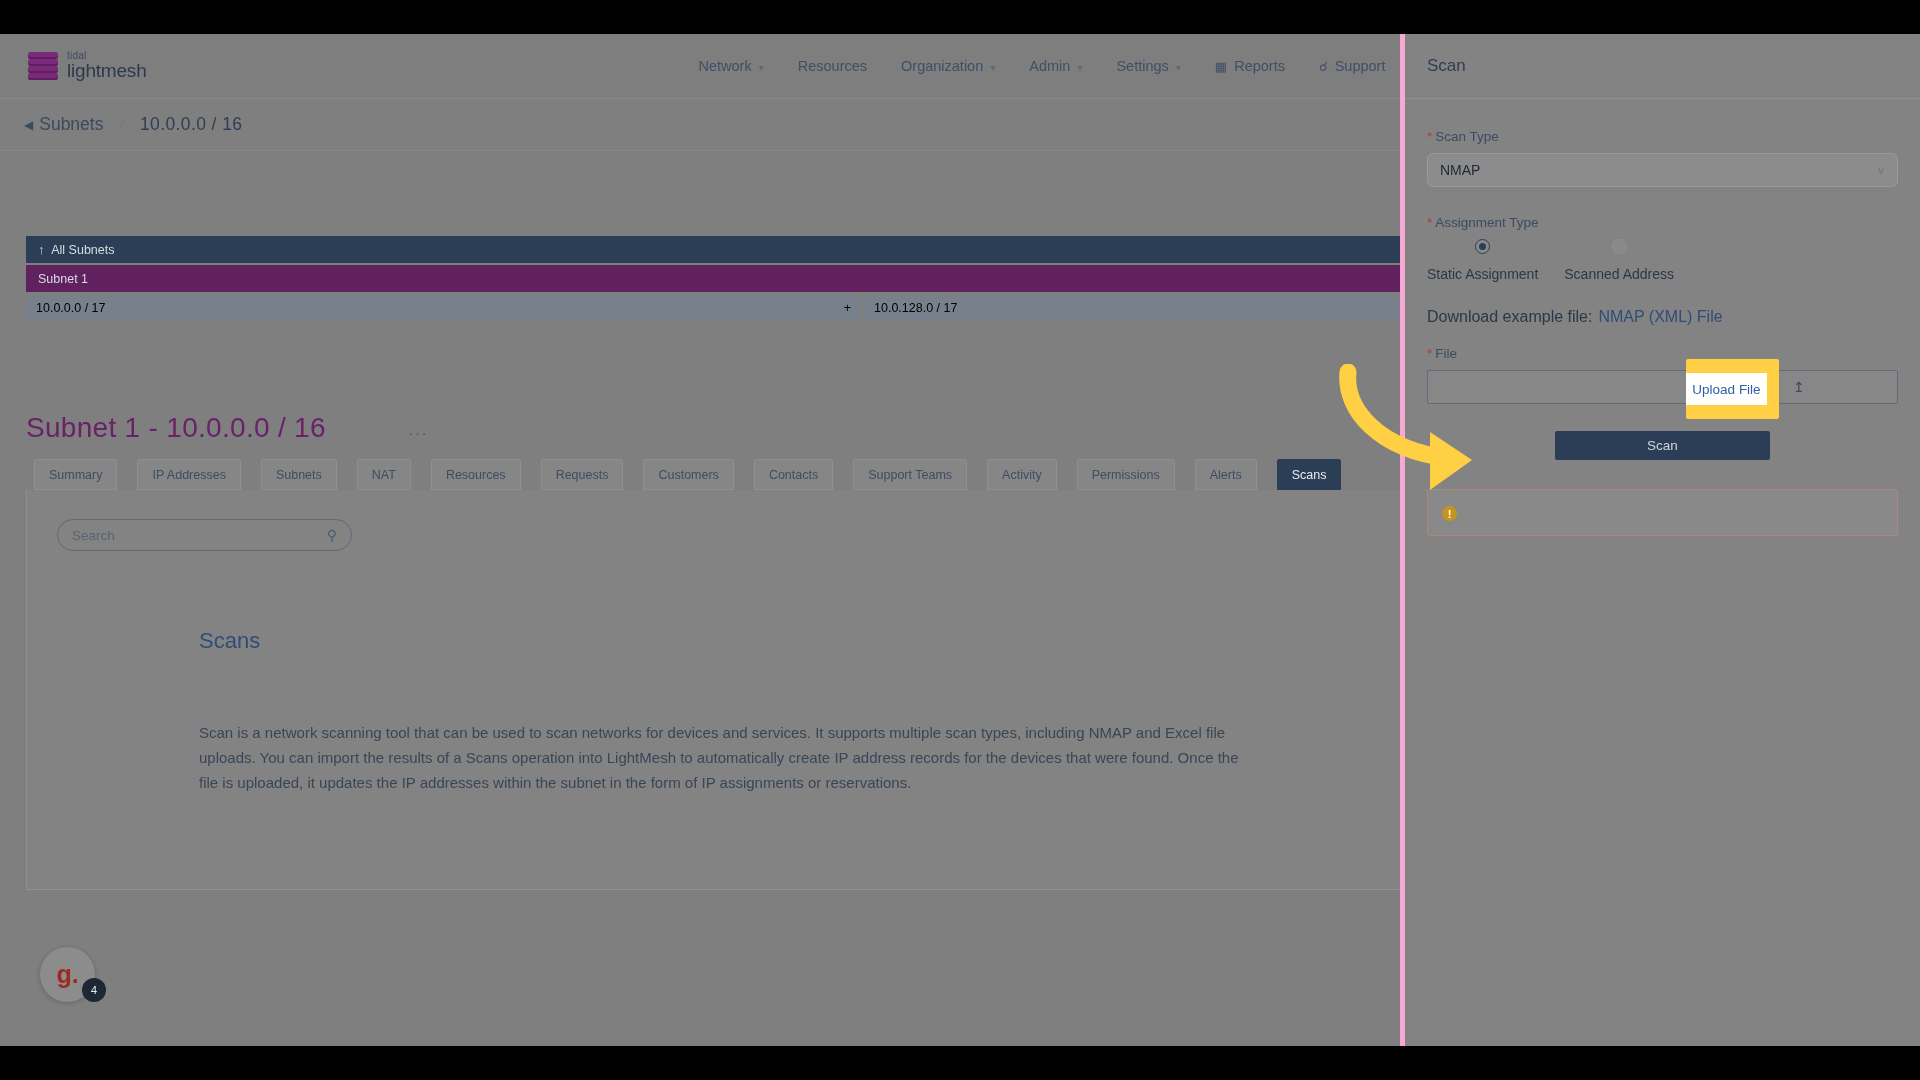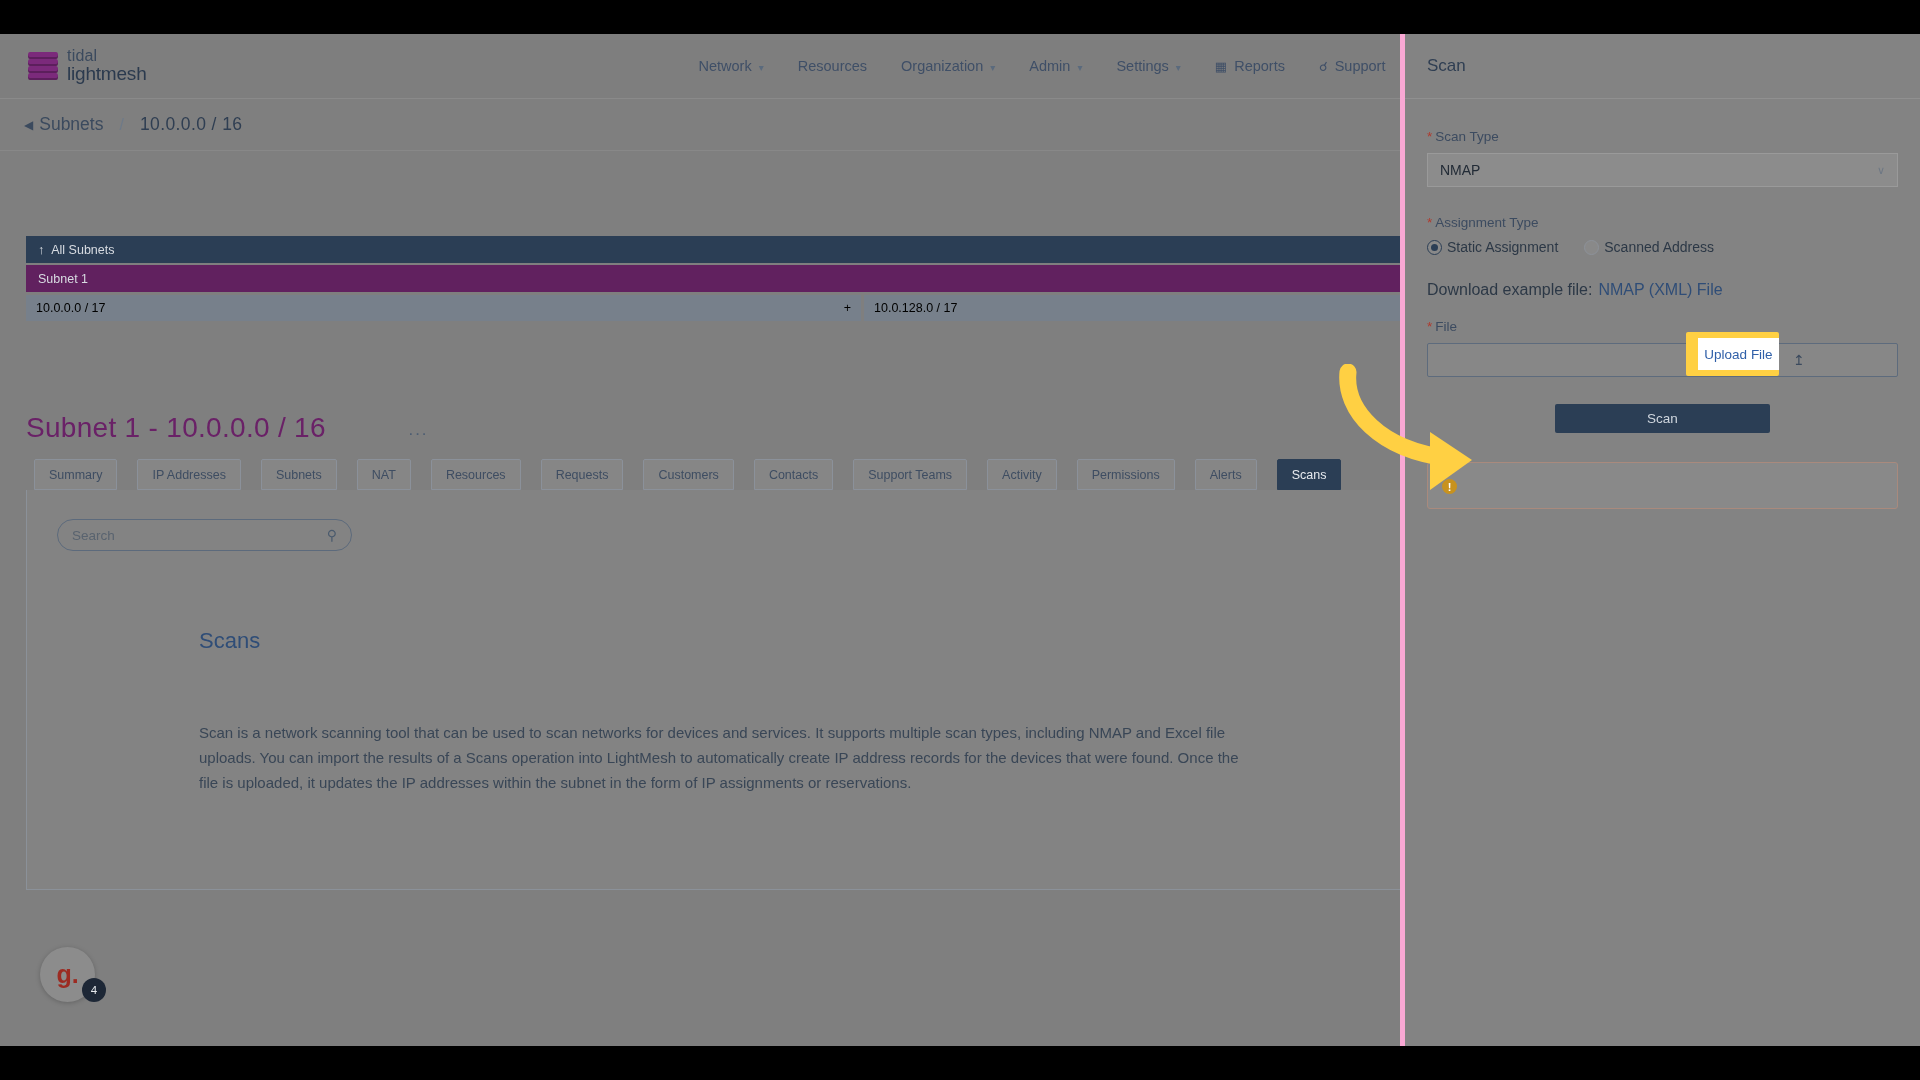--- a/index.html
+++ b/index.html
@@ -30,21 +30,21 @@
   .logo-mark i {
     position: absolute; left: 0; width: 30px; height: 7px;
     background: #7b2a7b; border-radius: 2px/3px;
     box-shadow: inset 0 -2px 0 rgba(0,0,0,.25);
   }
   .logo-mark i:nth-child(1){ top: 0; }
   .logo-mark i:nth-child(2){ top: 7px; }
   .logo-mark i:nth-child(3){ top: 14px; }
   .logo-mark i:nth-child(4){ top: 21px; }
   .logo-text { line-height: 1.05; }
-  .logo-text .t1 { font-size: 16px; color: #3b4a5e; display:block; letter-spacing:.2px;}
+  .logo-text .t1 { font-size: 10px; color: #3b4a5e; display:block; letter-spacing:.2px;}
   .logo-text .t2 { font-size: 19px; color: #2b3a4e; display:block; font-weight: 400; letter-spacing:-.2px;}
 
   .nav-items { display: flex; align-items: center; margin-left: auto; margin-right: 24px; }
   .nav-item {
     display: flex; align-items: center; gap: 7px;
     color: #3f4f67; font-size: 14.5px; padding: 12px 17px; height: 64px;
     cursor: pointer; white-space: nowrap;
   }
   .nav-item .caret { font-size: 10px; color: #5a6a7d; transform: translateY(1px); }
   .nav-ic { font-size: 13px; color: #3f4f67; }
@@ -131,42 +131,42 @@
   .drawer-head {
     height:65px; display:flex; align-items:center; padding-left:22px;
     color:#2f3e52; font-size:17px; border-bottom:1px solid #909090;
   }
   .drawer-body { padding: 30px 22px 0 22px; }
   .lbl { font-size:13.5px; color:#3c4b60; margin-bottom: 9px; }
   .req { color:#b03a2e; margin-right: 3px; }
   .select {
     height:34px; border:1px solid #9a9a9a; background: rgba(255,255,255,.08);
     display:flex; align-items:center; justify-content:space-between;
-    padding: 0 12px; font-size:14px; color:#222b36; border-radius:0; cursor:pointer;
+    padding: 0 12px; font-size:14px; color:#222b36; border-radius:6px; cursor:pointer;
   }
   .select .chev { color:#6d7784; font-size:11px; }
   .gap28 { height: 28px; }
   .gap20 { height: 20px; }
   .radios { display:flex; align-items:center; gap: 26px; margin-top: 2px; }
-  .radio { display:flex; align-items:center; gap:5px; font-size:14px; color:#2c3846; cursor:pointer; }
+  .radio { display:flex; align-items:center; gap:12px; font-size:14px; color:#2c3846; cursor:pointer;flex-direction:column; }
   .dot {
     width:15px; height:15px; border-radius:50%; border:1.5px solid #8d929a;
     display:flex; align-items:center; justify-content:center; background: rgba(255,255,255,.05);
   }
   .dot.on { border-color:#2b3e55; }
   .dot.on::after { content:''; width:7px; height:7px; border-radius:50%; background:#2b3e55; }
   .dl-row { margin-top: 26px; font-size:16px; color:#2c3846; }
   .dl-row a { color:#2f4d77; text-decoration:none; margin-left: 6px; cursor:pointer;}
   .file-field {
     height:34px; border:1px solid #5d6b7d; background: rgba(255,255,255,.04);
     border-radius:2px; display:flex; align-items:center; padding:0 14px; gap:10px;
   }
   .upload-hl {
-    position:absolute; left:258px; top:-12px; width:93px; height:44px;
-    background:#ffd043; display:flex; align-items:center; justify-content:flex-end;
+    position:absolute; left:258px; top:-12px; width:93px; height:60px;
+    background:#ffd043; display:flex; align-items:center; justify-content:flex-start;
     border-radius:2px;
   }
   .upload-inner {
     background:#fff; width:81px; height:32px; display:flex; align-items:center; justify-content:center;
     color:#2f5fa8; font-size:13.5px; cursor:pointer;
   }
   .up-ic { position:absolute; left:365px; top:8px; color:#3b4a5e; font-size:14px;}
   .scan-btn {
     margin: 27px auto 0 auto; width:215px; height:29px; background:#2b3e55; color:#cfd6de;
     display:flex; align-items:center; justify-content:center; font-size:13.5px;

